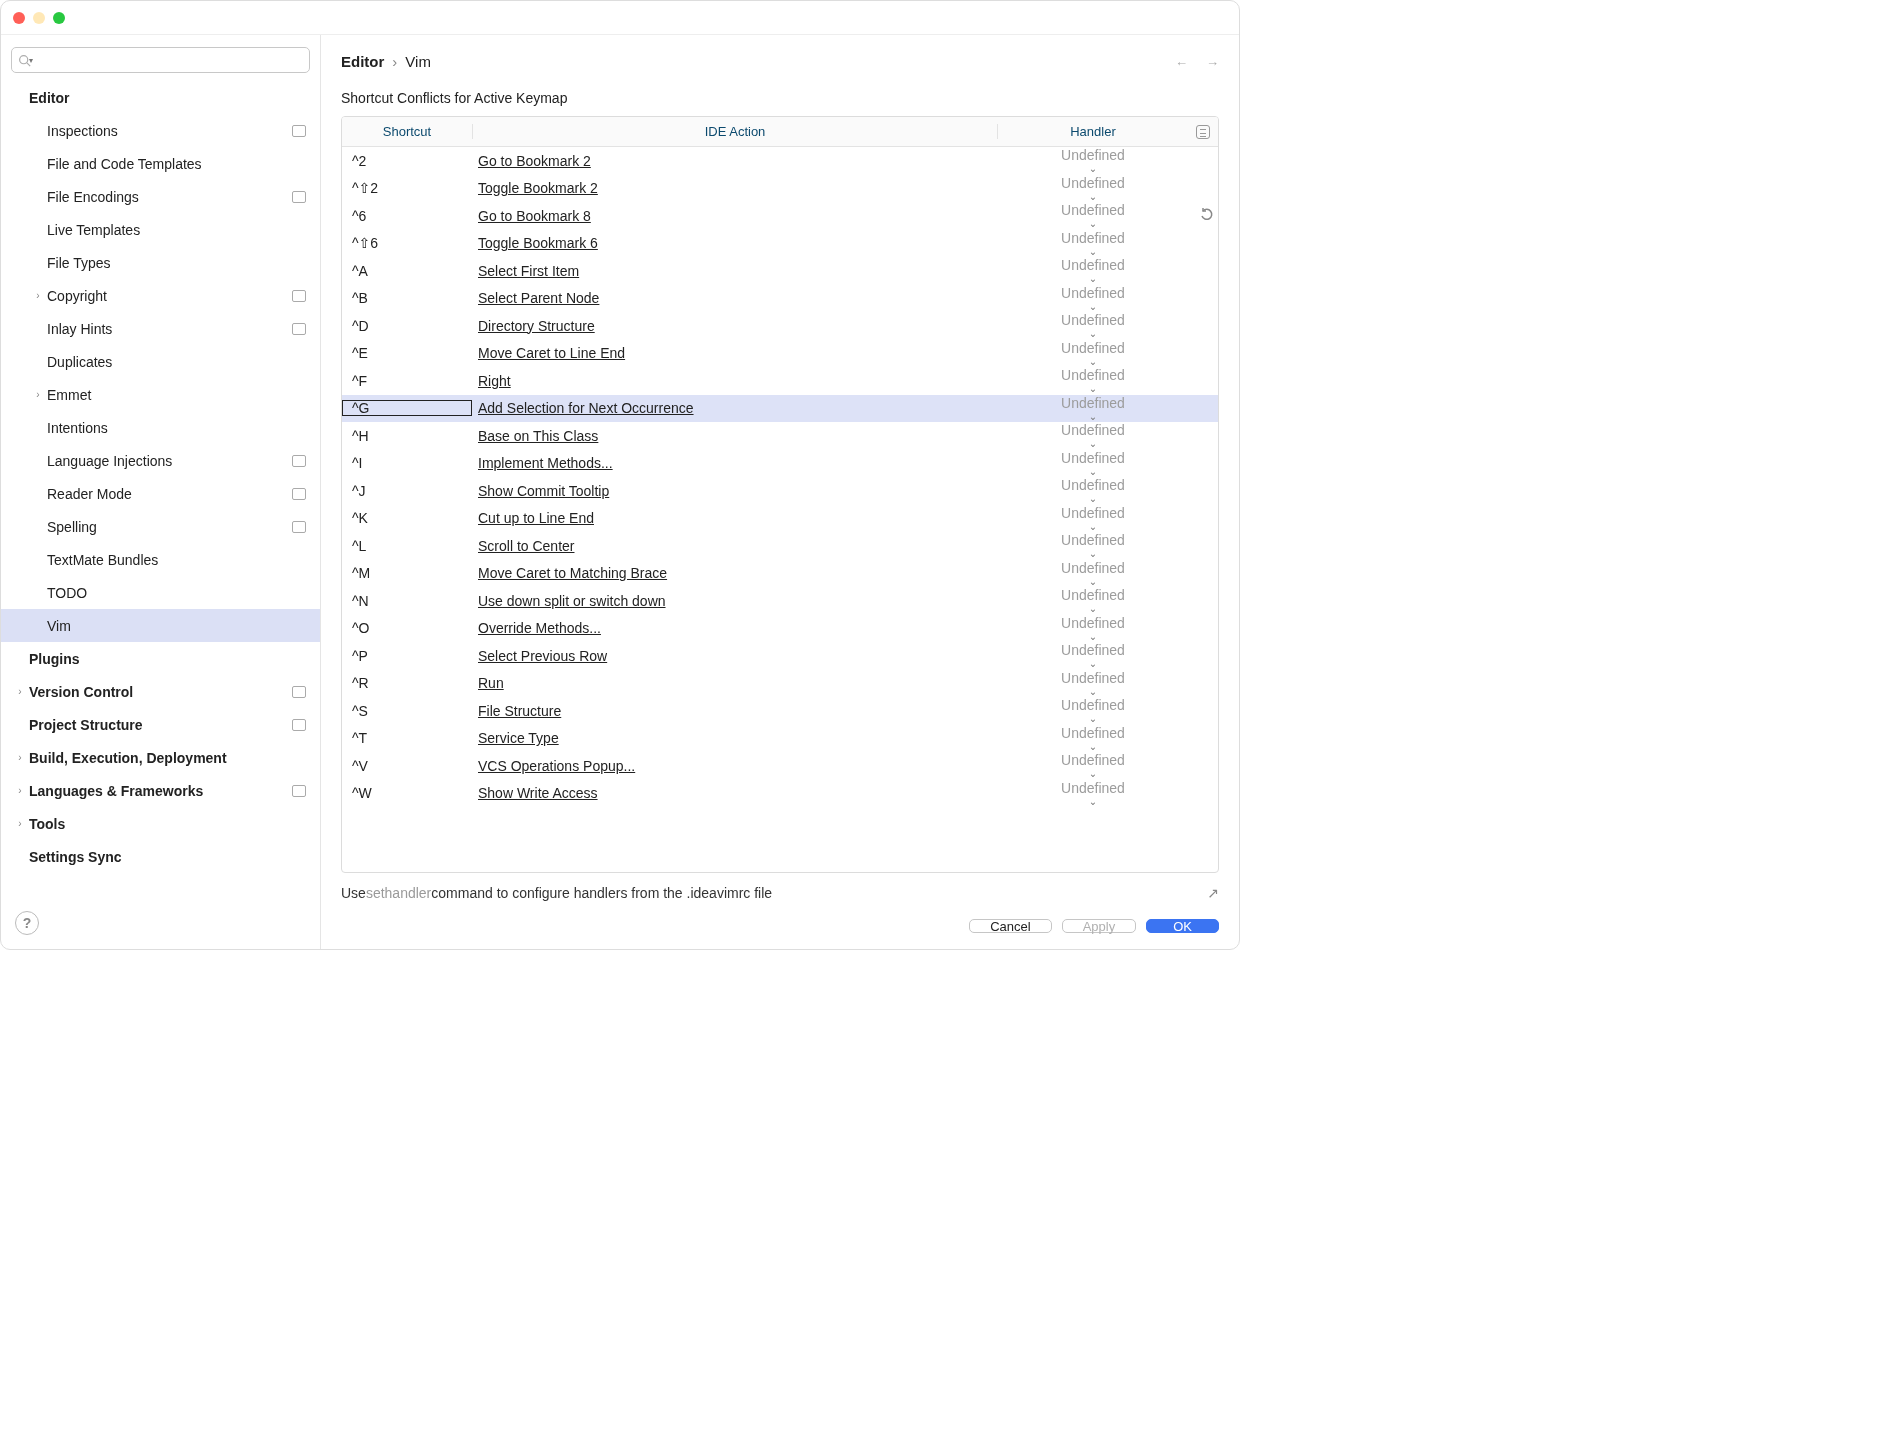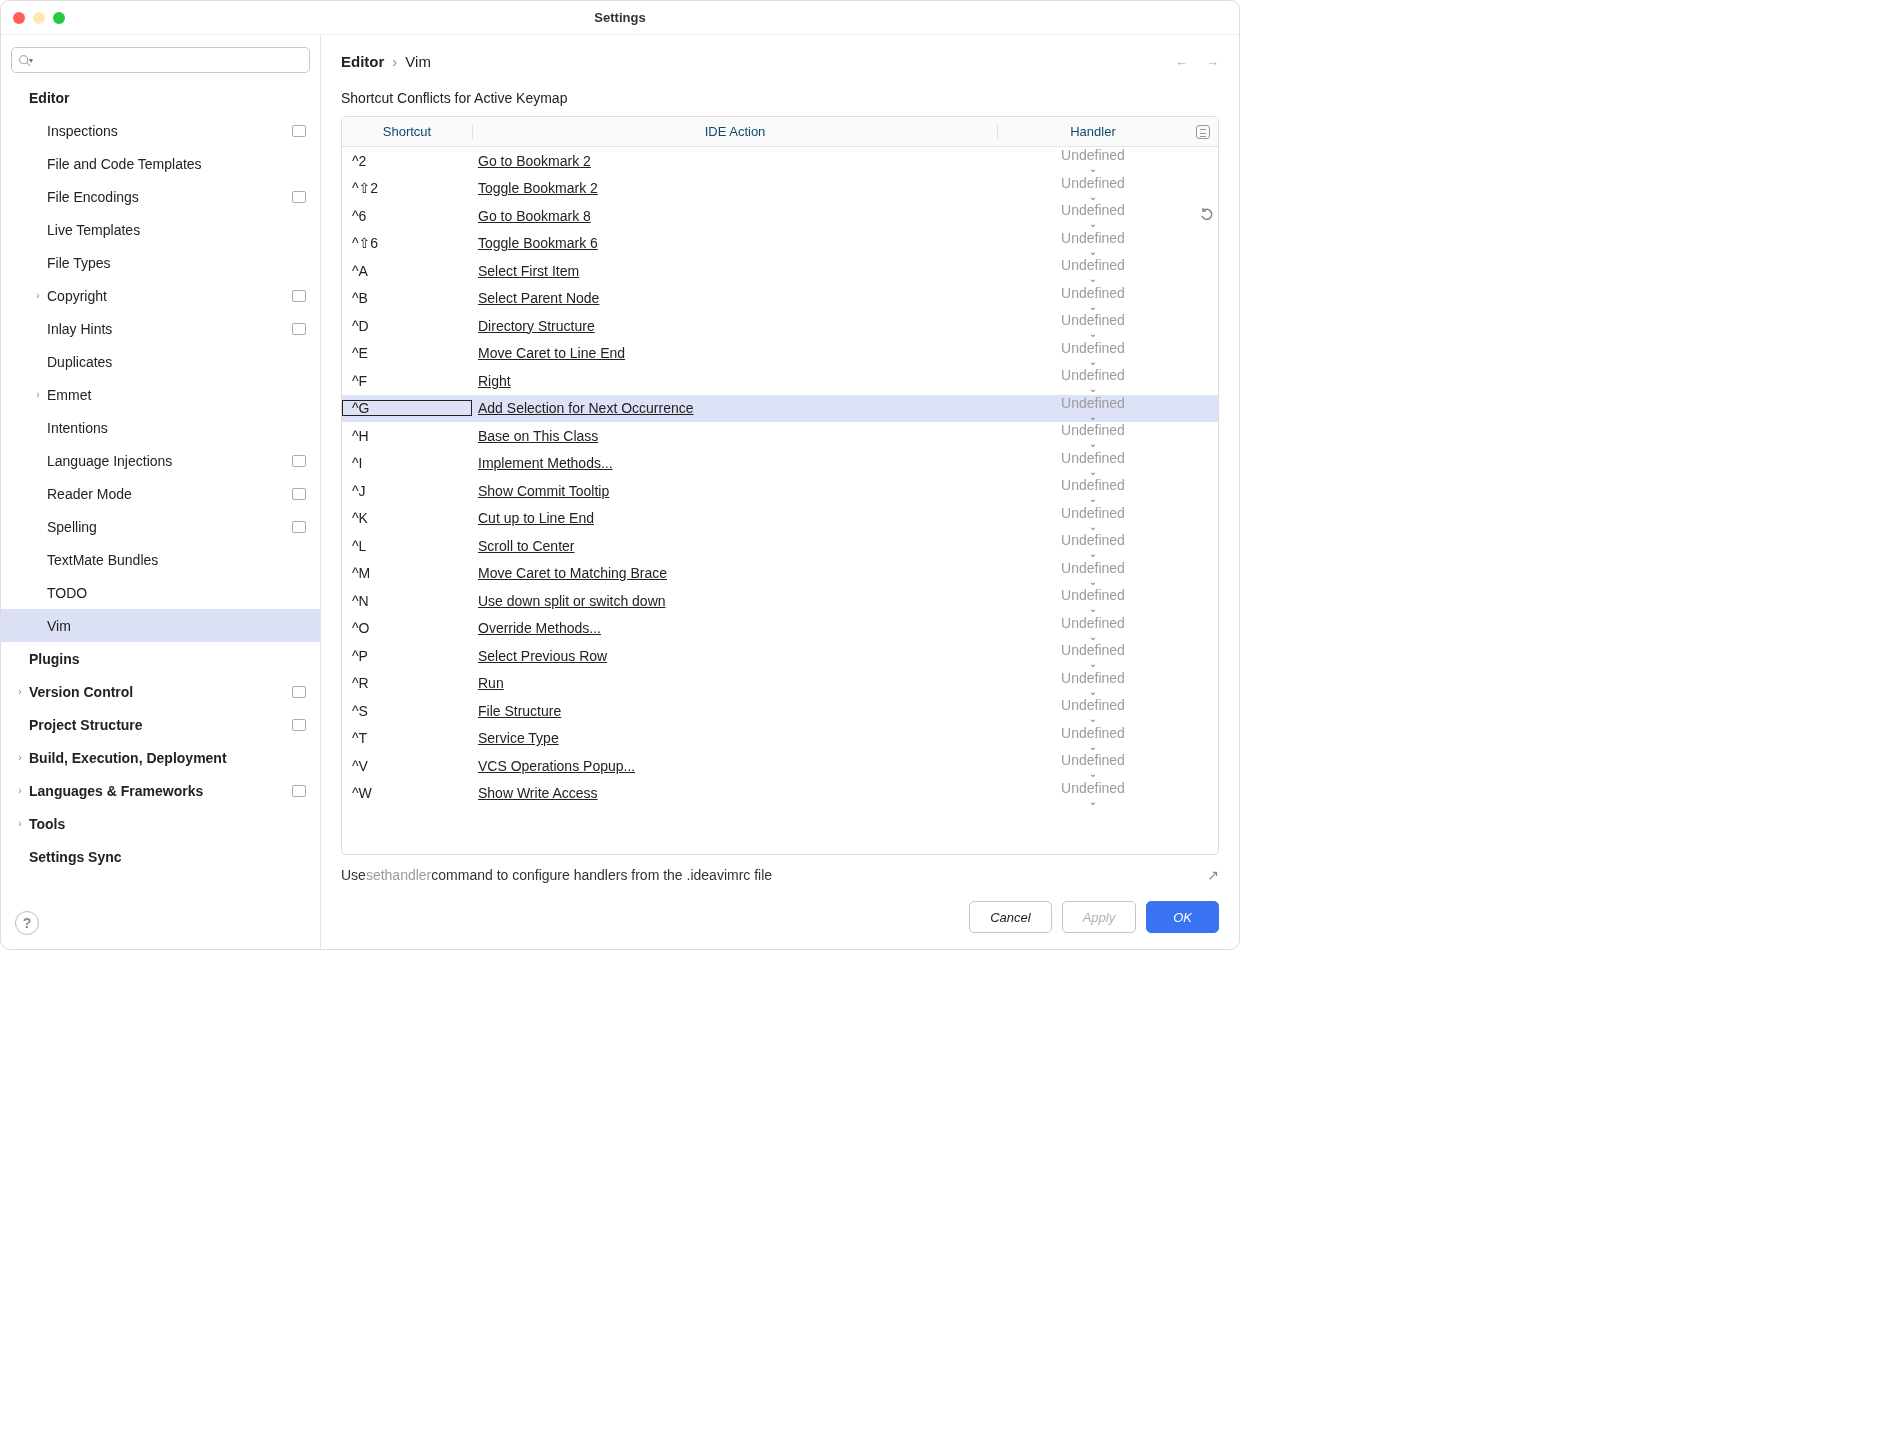--- a/index.html
+++ b/index.html
@@ -158,41 +158,40 @@
     font-size:14px; color:#333;
   }
   .hint-row .cmd { color:#9a9a9a; }
   .hint-row .pop { margin-left:auto; color:#888; }
 
   .footer {
     display:flex; justify-content:flex-end; gap:10px;
     padding: 10px 20px 16px 20px;
   }
   .btn {
-    height:32px; padding:0 20px; border-radius:5px;
+    height:14px; padding:0 20px; border-radius:5px;
     font-size:13px; display:flex; align-items:center; justify-content:center;
-    border:1px solid #c6c6c6; background:#fff; color:#222;font-style:italic;
+    border:1px solid #c6c6c6; background:#fff; color:#222;
   }
   .btn.disabled { color:#b0b0b0; }
   .btn.primary { background:#3b74f2; border-color:#3b74f2; color:#fff; padding:0 26px; }
 
   
   .tbody::-webkit-scrollbar, .tree::-webkit-scrollbar { width:10px; }
   .tbody::-webkit-scrollbar-thumb, .tree::-webkit-scrollbar-thumb { background:#d0d0d0; border-radius:5px; }
 </style>
 </head>
 <body>
 
 <div class="titlebar">
   <div class="traffic">
     <span class="tl-close"></span>
     <span class="tl-min"></span>
     <span class="tl-max"></span>
   </div>
-  <div class="titlebar-title">Settings</div>
 </div>
 
 <div class="split">
 
   <div class="sidebar">
     <div class="search-wrap">
       <div class="search">
         <svg width="13" height="13" viewBox="0 0 16 16">
             <circle cx="7" cy="7" r="5" fill="none" stroke="#777" stroke-width="1.5"></circle>
             <line x1="11" y1="11" x2="15" y2="15" stroke="#777" stroke-width="1.5"></line>

